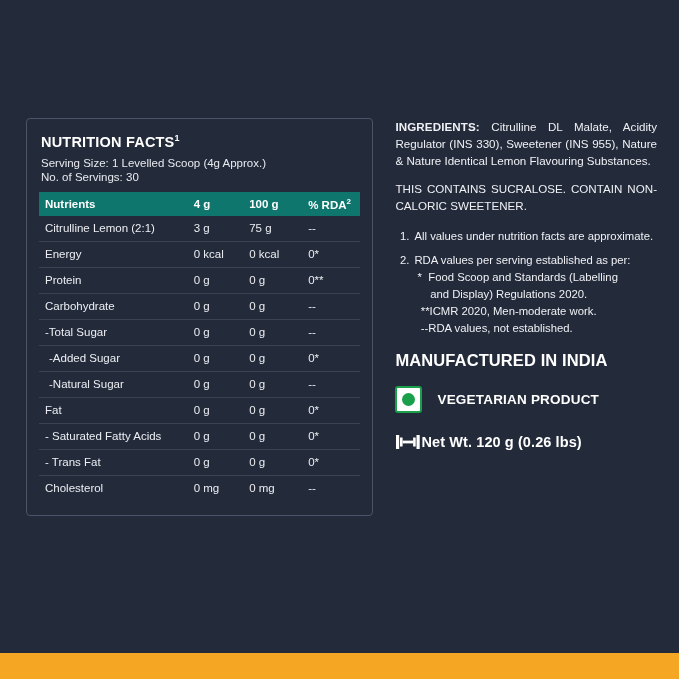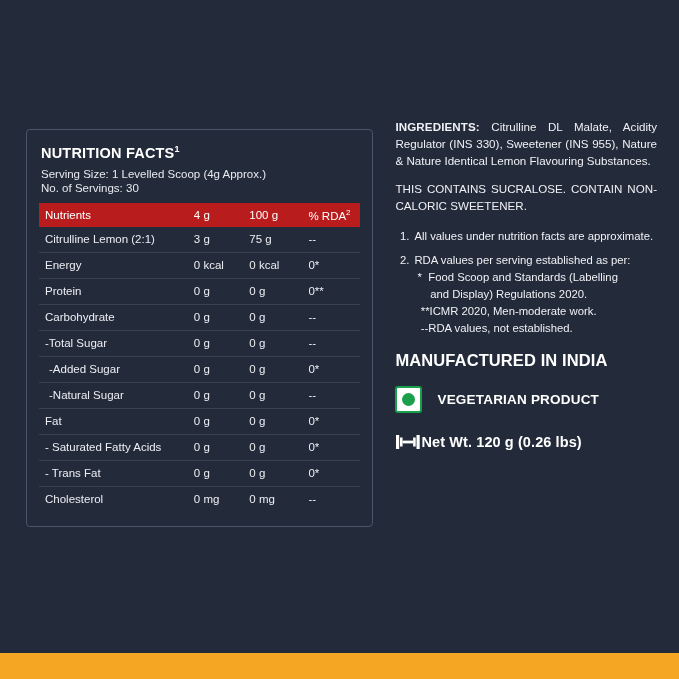--- a/index.html
+++ b/index.html
@@ -42,21 +42,20 @@
   }
 
   
   .nutrition-panel {
     width: 348px;
     border: 1px solid #4b5468;
     border-radius: 4px;
     box-sizing: border-box;
     padding: 12px 12px 4px 12px;
     height: 398px;
-    margin-top: 11px;
   }
   .nf-title {
     font-size: 14.5px;
     font-weight: bold;
     letter-spacing: .2px;
     margin: 2px 0 7px 2px;
   }
   .nf-title sup {
     font-size: 9px;
     vertical-align: super;
@@ -66,23 +65,23 @@
     margin: 0 0 2px 2px;
     color: #e8eaef;
   }
   table.nf {
     width: 100%;
     border-collapse: collapse;
     margin-top: 9px;
     font-size: 11.5px;
   }
   table.nf thead th {
-    background: #b91c1c;
+    background: #0f766e;
     color: #ffffff;
-    font-weight: normal;
+    font-weight: bold;
     font-size: 11.5px;
     text-align: left;
     padding: 5px 4px 5px 6px;
     white-space: nowrap;
   }
   table.nf thead th.num {
     text-align: left;
   }
   table.nf thead th sup {
     font-size: 8px;

